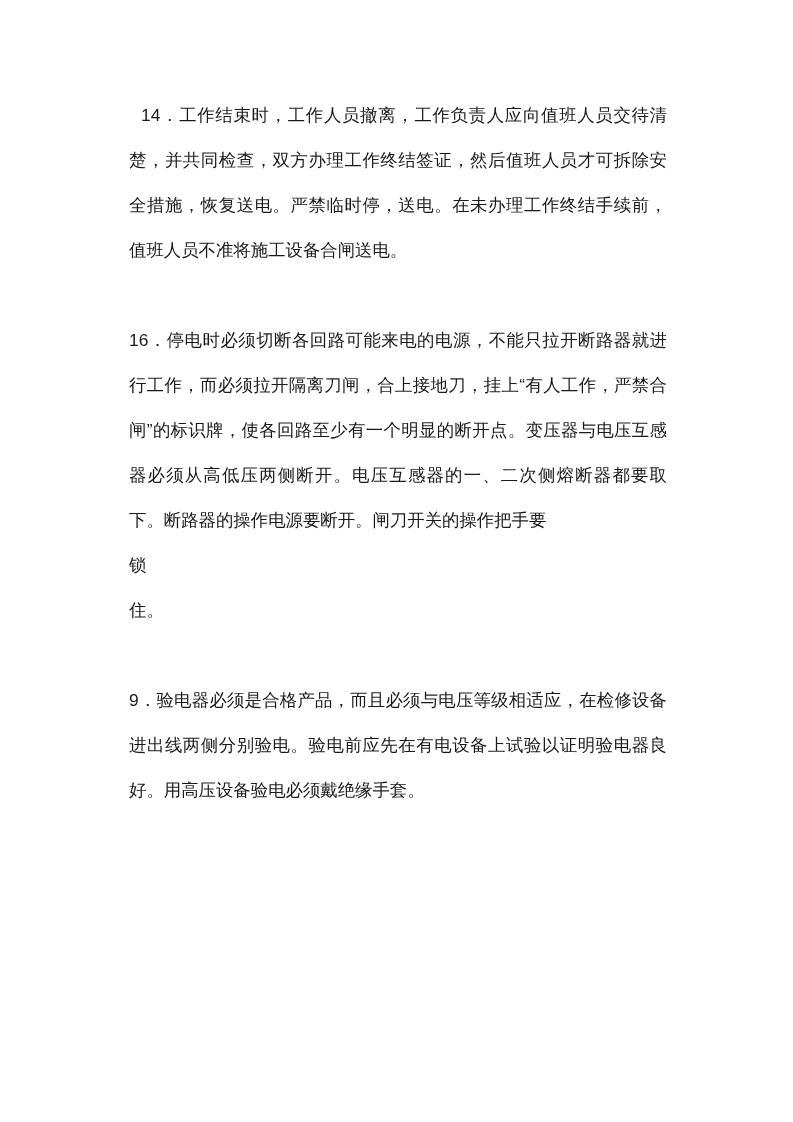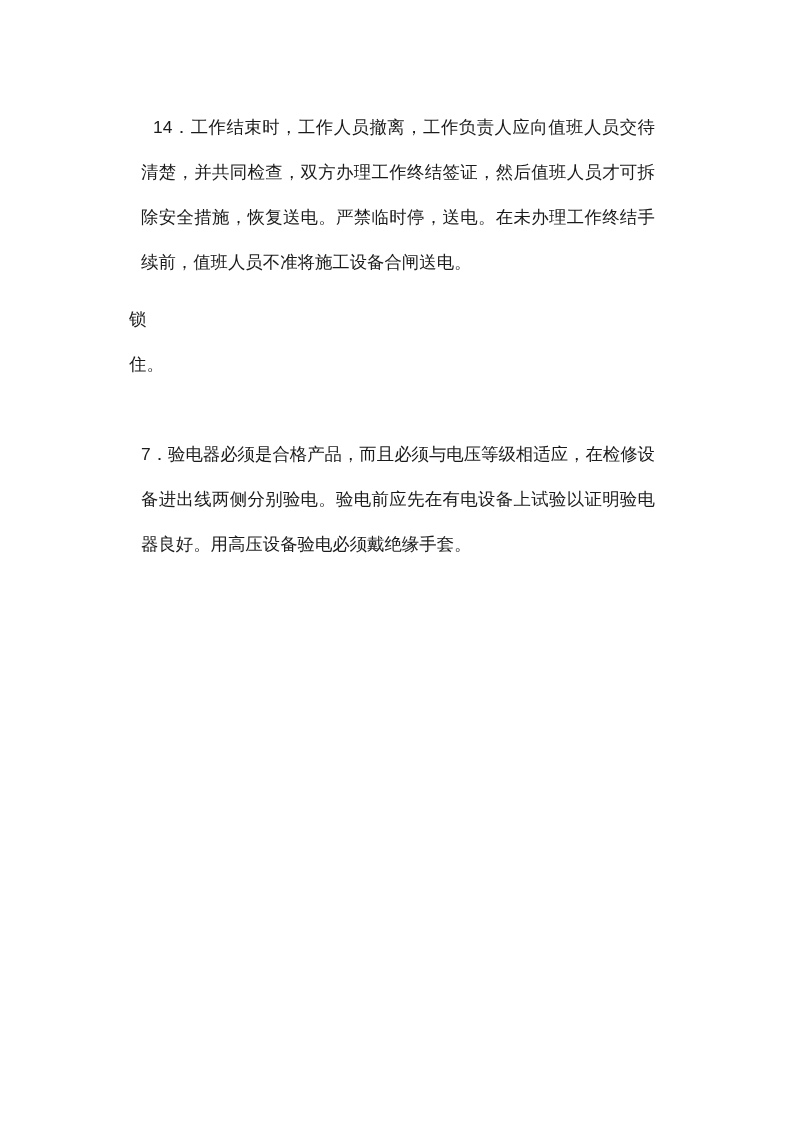--- a/index.html
+++ b/index.html
@@ -22,21 +22,21 @@
     overflow: hidden;
     box-sizing: border-box;
   }
   .text-body {
     position: absolute;
     left: 129px;
     top: 93px;
     width: 538px;
   }
   .para {
-    margin: 12px;
+    margin: 0;
     font-size: 17.4px;
     line-height: 45px;
     text-align: justify;
     text-justify: inter-ideograph;
     letter-spacing: 0;
     color: #1a1a1a;
     word-break: break-all;
   }
   .para.gap-before {
     margin-top: 45px;
@@ -58,21 +58,22 @@
 </style>
 </head>
 <body>
 
 <div class="page">
   <div class="text-body">
 
     <p class="para indent">14．工作结束时，工作人员撤离，工作负责人应向值班人员交待清楚，并共同检查，双方办理工作终结签证，然后值班人员才可拆除安全措施，恢复送电。严禁临时停，送电。在未办理工作终结手续前，值班人员不准将施工设备合闸送电。</p>
 
 
+    <p class="para gap-before">16．停电时必须切断各回路可能来电的电源，不能只拉开断路器就进行工作，而必须拉开隔离刀闸，合上接地刀，挂上“有人工作，严禁合闸”的标识牌，使各回路至少有一个明显的断开点。变压器与电压互感器必须从高低压两侧断开。电压互感器的一、二次侧熔断器都要取下。断路器的操作电源要断开。闸刀开关的操作把手要</p>
 
     <p class="line-solo">锁</p>
 
     <p class="line-solo spaced">住。</p>
 
-    <p class="para gap-before">7．验电器必须是合格产品，而且必须与电压等级相适应，在检修设备进出线两侧分别验电。验电前应先在有电设备上试验以证明验电器良好。用高压设备验电必须戴绝缘手套。</p>
+    <p class="para gap-before">9．验电器必须是合格产品，而且必须与电压等级相适应，在检修设备进出线两侧分别验电。验电前应先在有电设备上试验以证明验电器良好。用高压设备验电必须戴绝缘手套。</p>
 
   </div>
 </div>
 
 </body></html>

